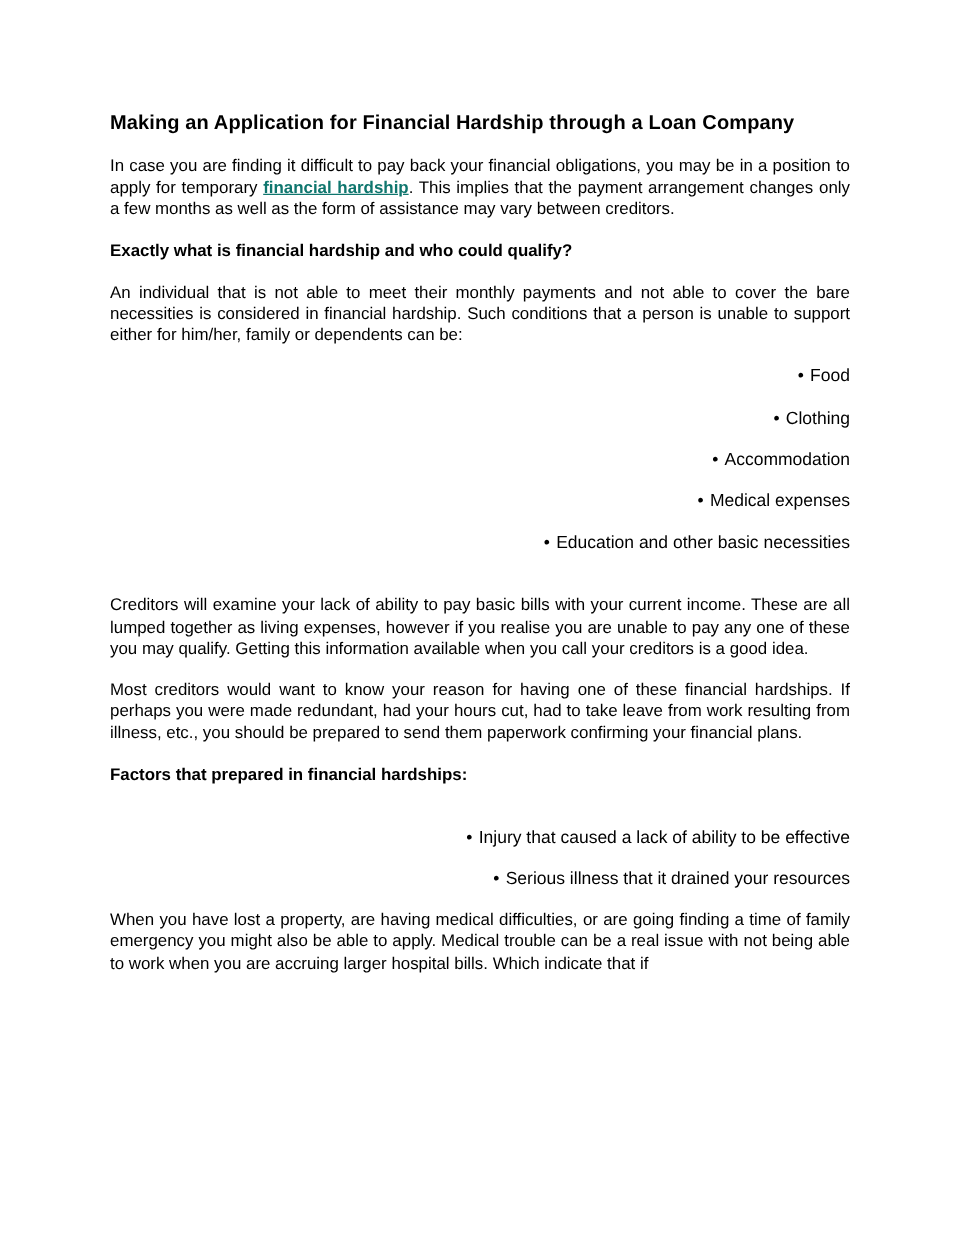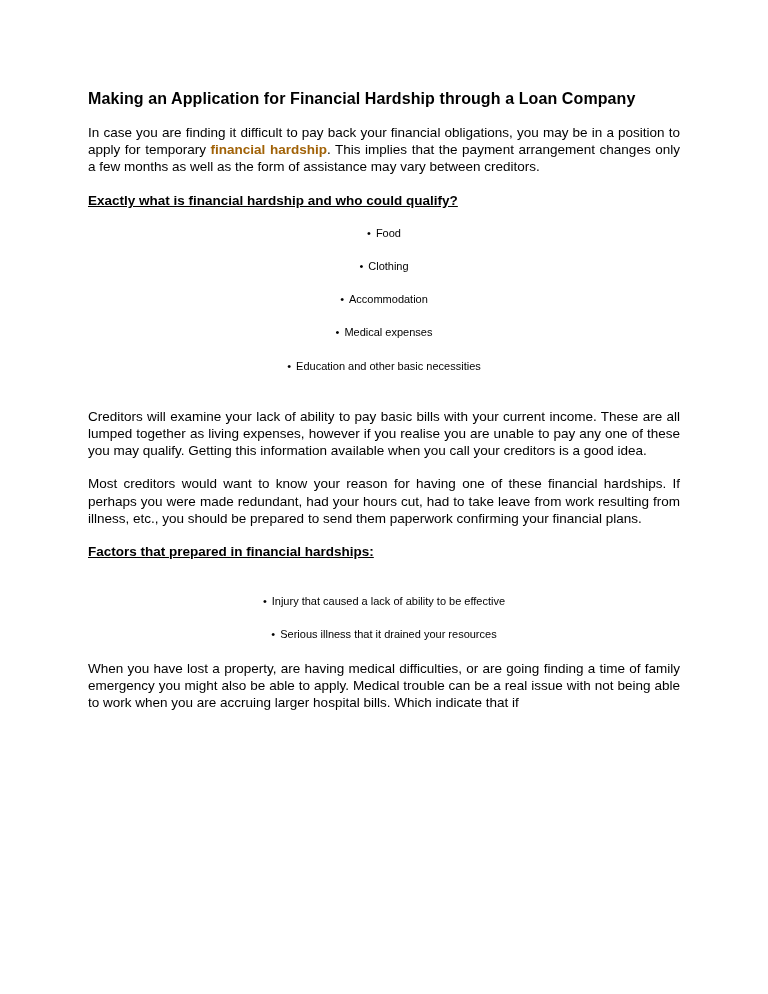--- a/index.html
+++ b/index.html
@@ -43,57 +43,58 @@
   }
   p.para.last-line-justify {
     text-align: justify;
   }
   h2.subhead {
     font-size: 13.5px;
     line-height: 17.2px;
     font-weight: bold;
     margin: 0 0 16px 0;
     text-align: left;
-    text-decoration: underline;
   }
   .link {
-    color: #a16207;
+    color: #0f766e;
     font-weight: bold;
+    text-decoration: underline;
     cursor: pointer;
   }
   ul.bullets {
     list-style: none;
     margin: 0;
     padding: 0;
   }
   ul.bullets li {
-    font-size: 11px;
+    font-size: 14px;
     line-height: 17.2px;
     margin: 0 0 16px 0;
-    text-align: center;
+    text-align: right;
   }
   ul.bullets li::before {
     content: "\2022";
     display: inline;
     margin-right: 5px;
   }
   .spacer-para { height: 17px; }
 </style>
 </head>
 <body>
 
 <div class="page">
   <div class="doc-body">
 
     <h1 class="doc-title">Making an Application for Financial Hardship through a Loan Company</h1>
 
     <p class="para"><span>In case you are finding it difficult to pay back your financial obligations, you may be in a position to apply for temporary </span><a class="link">financial hardship</a><span>. This implies that the payment arrangement changes only a few months as well as the form of assistance may vary between creditors.</span></p>
 
     <h2 class="subhead">Exactly what is financial hardship and who could qualify?</h2>
 
+    <p class="para">An individual that is not able to meet their monthly payments and not able to cover the bare necessities is considered in financial hardship. Such conditions that a person is unable to support either for him/her, family or dependents can be:</p>
 
     <ul class="bullets">
       <li>Food</li>
       <li>Clothing</li>
       <li>Accommodation</li>
       <li>Medical expenses</li>
       <li>Education and other basic necessities</li>
     </ul>
 
     <div class="spacer-para"></div>

